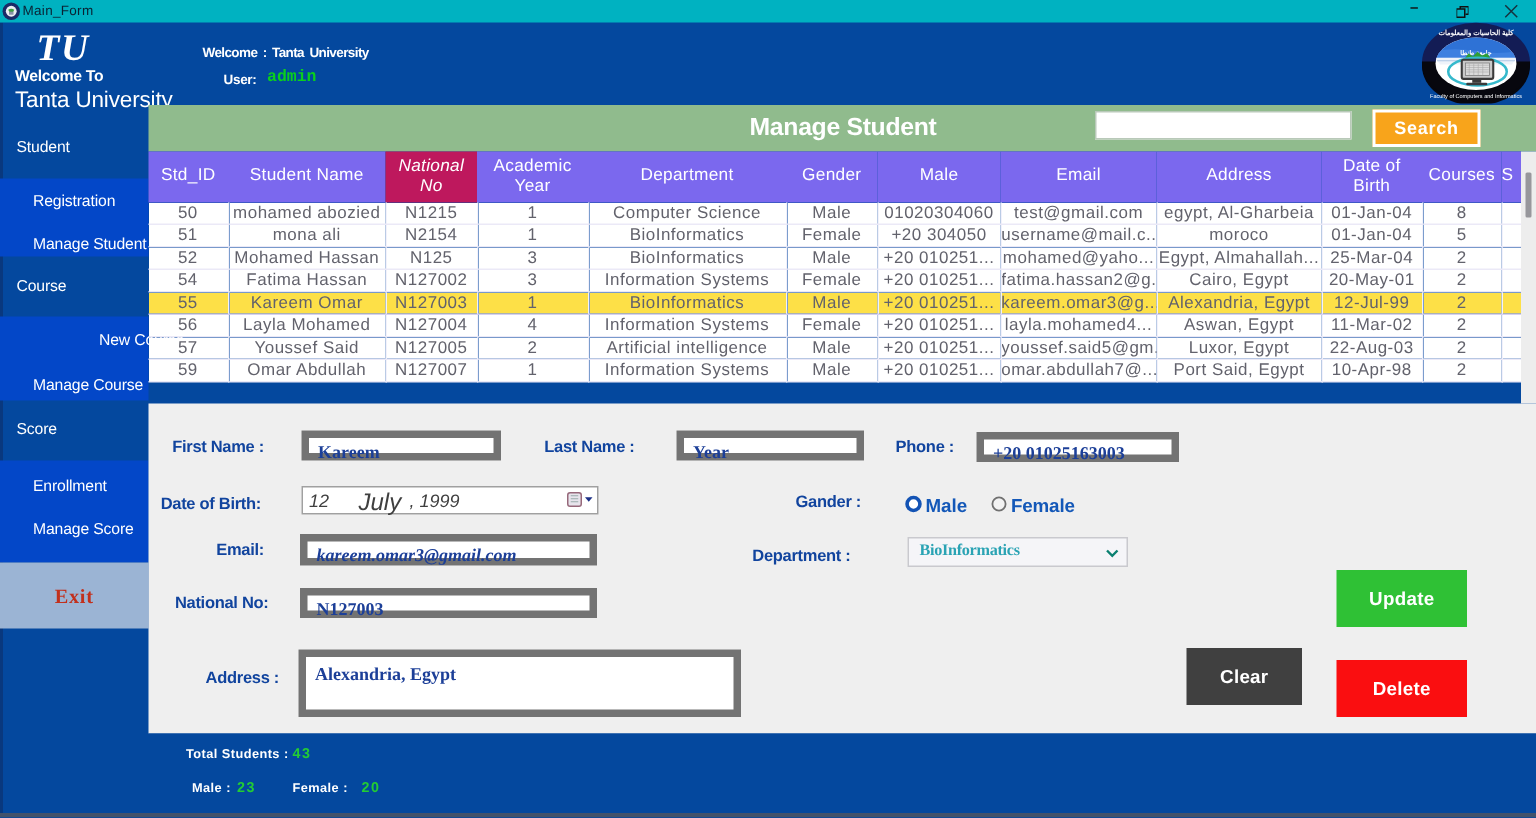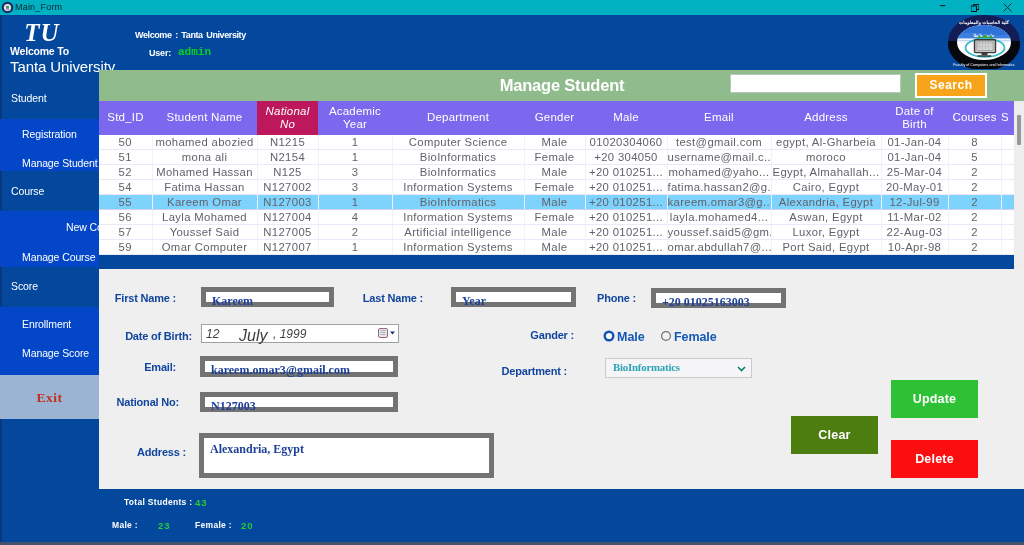--- a/index.html
+++ b/index.html
@@ -34,21 +34,21 @@
   #managetitle { left:462px; top:76px; width:200px; text-align:center; font-size:16.5px; font-weight:bold; color:#fff; letter-spacing:-0.2px; }
   #searchbox { left:730px; top:74px; width:171px; height:19px; background:#fff; border:1px solid #b9c9b9; }
   #searchbtn { left:915px; top:73px; width:72px; height:25px; background:#F8A41B; border:2px solid #fff; color:#fff; font-size:12px; font-weight:bold; text-align:center; line-height:21px; letter-spacing:0.5px;}
 
   
   #grid { left:99px; top:101px; width:906px; }
   table { border-collapse:collapse; table-layout:fixed; width:915px; }
   th { letter-spacing:0.2px; background:#7B68EE; color:#fff; font-weight:normal; font-size:11.5px; height:34px; text-align:center; vertical-align:middle; padding:0; line-height:1.15; }
   th.natl { background:#be185d;font-style:italic; }
   td { height:14.89px; font-size:11.3px; letter-spacing:0.35px; color:#62626C; text-align:center; vertical-align:middle; padding:0; border-bottom:1px solid #EBE9F7; border-right:1px solid #F2F1FB; overflow:hidden; white-space:nowrap; background:#fff; }
-  tr.sel td { background:#7dd3fc; border-bottom-color:#D5D0F0;margin-left:48px; }
+  tr.sel td { background:#fde047; border-bottom-color:#D5D0F0;margin-left:48px; }
   #gridgap { left:1014px; top:101px; width:0px; height:0px; }
   #vscroll { left:1014px; top:101px; width:10px; height:168px; background:#EDEDED; }
   #vthumb { left:1016.5px; top:115px; width:4px; height:30px; background:#97979C; border-radius:1px;}
 
   
   #formarea { left:99px; top:269px; width:925px; height:220px; background:#EFEFEF; }
   .lbl { font-size:11px; font-weight:bold; color:#11449E; text-align:right; letter-spacing:-0.2px; }
   .tbx { background:#fff; border:5px solid #737373; font-family:"Liberation Serif", serif; font-weight:bold; font-size:12px; color:#1C3F98; padding-left:6px; }
 
   
@@ -261,21 +261,21 @@
           <td>Male</td>
           <td>+20 010251...</td>
           <td>youssef.said5@gm...</td>
           <td>Luxor, Egypt</td>
           <td>22-Aug-03</td>
           <td>2</td>
           <td></td>
         </tr>
     <tr>
           <td>59</td>
-          <td>Omar Computer</td>
+          <td>Omar Abdullah</td>
           <td>N127007</td>
           <td>1</td>
           <td>Information Systems</td>
           <td>Male</td>
           <td>+20 010251...</td>
           <td>omar.abdullah7@...</td>
           <td>Port Said, Egypt</td>
           <td>10-Apr-98</td>
           <td>2</td>
           <td></td>
@@ -289,21 +289,21 @@
 
   <div class="abs" id="formarea"></div>
 
   <div class="abs lbl" style="left:66px; top:292px; width:110px;">First Name :</div>
   <div class="abs tbx" style="left:201px; top:287px; width:133px; height:20px; line-height:18px;">Kareem</div>
   <div class="abs lbl" style="left:313px; top:292px; width:110px;">Last Name :</div>
   <div class="abs tbx" style="left:451px; top:287px; width:125px; height:20px; line-height:18px;">Year</div>
   <div class="abs lbl" style="left:556px; top:292px; width:80px;">Phone :</div>
   <div class="abs tbx" style="left:651px; top:288px; width:135px; height:20px; line-height:18px;">+20 01025163003</div>
 
-  <div class="abs lbl" style="left:82px; top:330px; width:110px;">Date of Birth:</div>
+  <div class="abs lbl" style="left:64px; top:330px; width:110px;">Date of Birth:</div>
   <div class="abs" style="left:201px; top:324px; width:198px; height:19px; background:#fff; border:1px solid #A0A0A0;font-style:italic;">
     <span style="position:absolute; left:4px; top:2px; font-size:12px; color:#3F3F3F;">12</span>
     <span style="position:absolute; left:37px; top:2px; font-size:16px; color:#3F3F3F;">July</span>
     <span style="position:absolute; left:71px; top:2px; font-size:12px; color:#3F3F3F;">, 1999</span>
     <svg style="position:absolute; left:176px; top:3px;" width="18" height="11" viewBox="0 0 18 11">
       <rect x="0.5" y="0.5" width="9" height="9" rx="1.5" fill="#E7E4EC" stroke="#96687a" stroke-width="1"></rect>
       <path d="M2.5 2.5 H7.5 M2.5 4.5 H7.5 M2.5 6.5 H7.5" stroke="#9aa" stroke-width="0.8"></path>
       <path d="M12 3.5 L17 3.5 L14.5 6.5 Z" fill="#1b2f86"></path>
     </svg>
   </div>
@@ -311,39 +311,39 @@
   <svg class="abs" style="left:603px; top:330px;" width="12" height="12" viewBox="0 0 12 12">
     <circle cx="6" cy="6" r="4.3" fill="#fff" stroke="#1353B4" stroke-width="2.4"></circle>
   </svg>
   <div class="abs" style="left:617px; top:330px; font-size:12.5px; font-weight:bold; color:#1458B8;">Male</div>
   <svg class="abs" style="left:660px; top:330px;" width="12" height="12" viewBox="0 0 12 12">
     <circle cx="6" cy="6" r="4.4" fill="#F2F2F2" stroke="#707070" stroke-width="1.2"></circle>
   </svg>
   <div class="abs" style="left:674px; top:330px; font-size:12.5px; font-weight:bold; letter-spacing:-0.1px; color:#1458B8;">Female</div>
 
   <div class="abs lbl" style="left:96px; top:361px; width:80px;">Email:</div>
-  <div class="abs tbx" style="left:200px; top:356px; width:198px; height:21px; line-height:19px;">kareem.omar3@gmail.com</div>
+  <div class="abs tbx" style="left:200px; top:356px; width:198px; height:21px; line-height:19px;font-style:italic;">kareem.omar3@gmail.com</div>
   <div class="abs lbl" style="left:457px; top:365px; width:110px;">Department :</div>
   <div class="abs" style="left:605px; top:358px; width:147px; height:20px; background:#F5F5F8; border:1px solid #C9C9CE;">
     <span style="position:absolute; left:7px; top:2px; font-family:'Liberation Serif',serif; font-weight:bold; font-size:10.8px; letter-spacing:-0.2px; color:#2AA3B4;">BioInformatics</span>
     <svg style="position:absolute; left:131px; top:7px;" width="9" height="6" viewBox="0 0 9 6">
       <path d="M1 1 L4.5 4.5 L8 1" fill="none" stroke="#0A8070" stroke-width="1.6"></path>
     </svg>
   </div>
 
   <div class="abs lbl" style="left:69px; top:396px; width:110px;">National No:</div>
   <div class="abs tbx" style="left:200px; top:392px; width:198px; height:20px; line-height:18px;">N127003</div>
 
   <div class="abs lbl" style="left:106px; top:446px; width:80px;">Address :</div>
   <div class="abs tbx" style="left:199px; top:433px; width:295px; height:45px; line-height:14px; padding-top:4px;">Alexandria, Egypt</div>
 
   <div class="abs bigbtn" style="left:891px; top:380px; width:87px; height:38px; background:#2FC135; line-height:38px;">Update</div>
-  <div class="abs bigbtn" style="left:791px; top:416px; width:87px; height:38px; background:#4d7c0f; line-height:38px;">Clear</div>
+  <div class="abs bigbtn" style="left:791px; top:432px; width:77px; height:38px; background:#404040; line-height:38px;">Clear</div>
   <div class="abs bigbtn" style="left:891px; top:440px; width:87px; height:38px; background:#FA0E10; line-height:38px;">Delete</div>
 
   <div class="abs" id="footer"></div>
   <div class="abs ftlbl" style="left:124px; top:497px;">Total Students :</div>
   <div class="abs ftnum" style="left:195px; top:497px;">43</div>
-  <div class="abs ftlbl" style="left:112px; top:520px;">Male :</div>
+  <div class="abs ftlbl" style="left:128px; top:520px;">Male :</div>
   <div class="abs ftnum" style="left:158px; top:520px;">23</div>
   <div class="abs ftlbl" style="left:195px; top:520px;">Female :</div>
   <div class="abs ftnum" style="left:241px; top:520px;">20</div>
   <div class="abs" id="bottomstrip"></div>
 
 </body></html>

